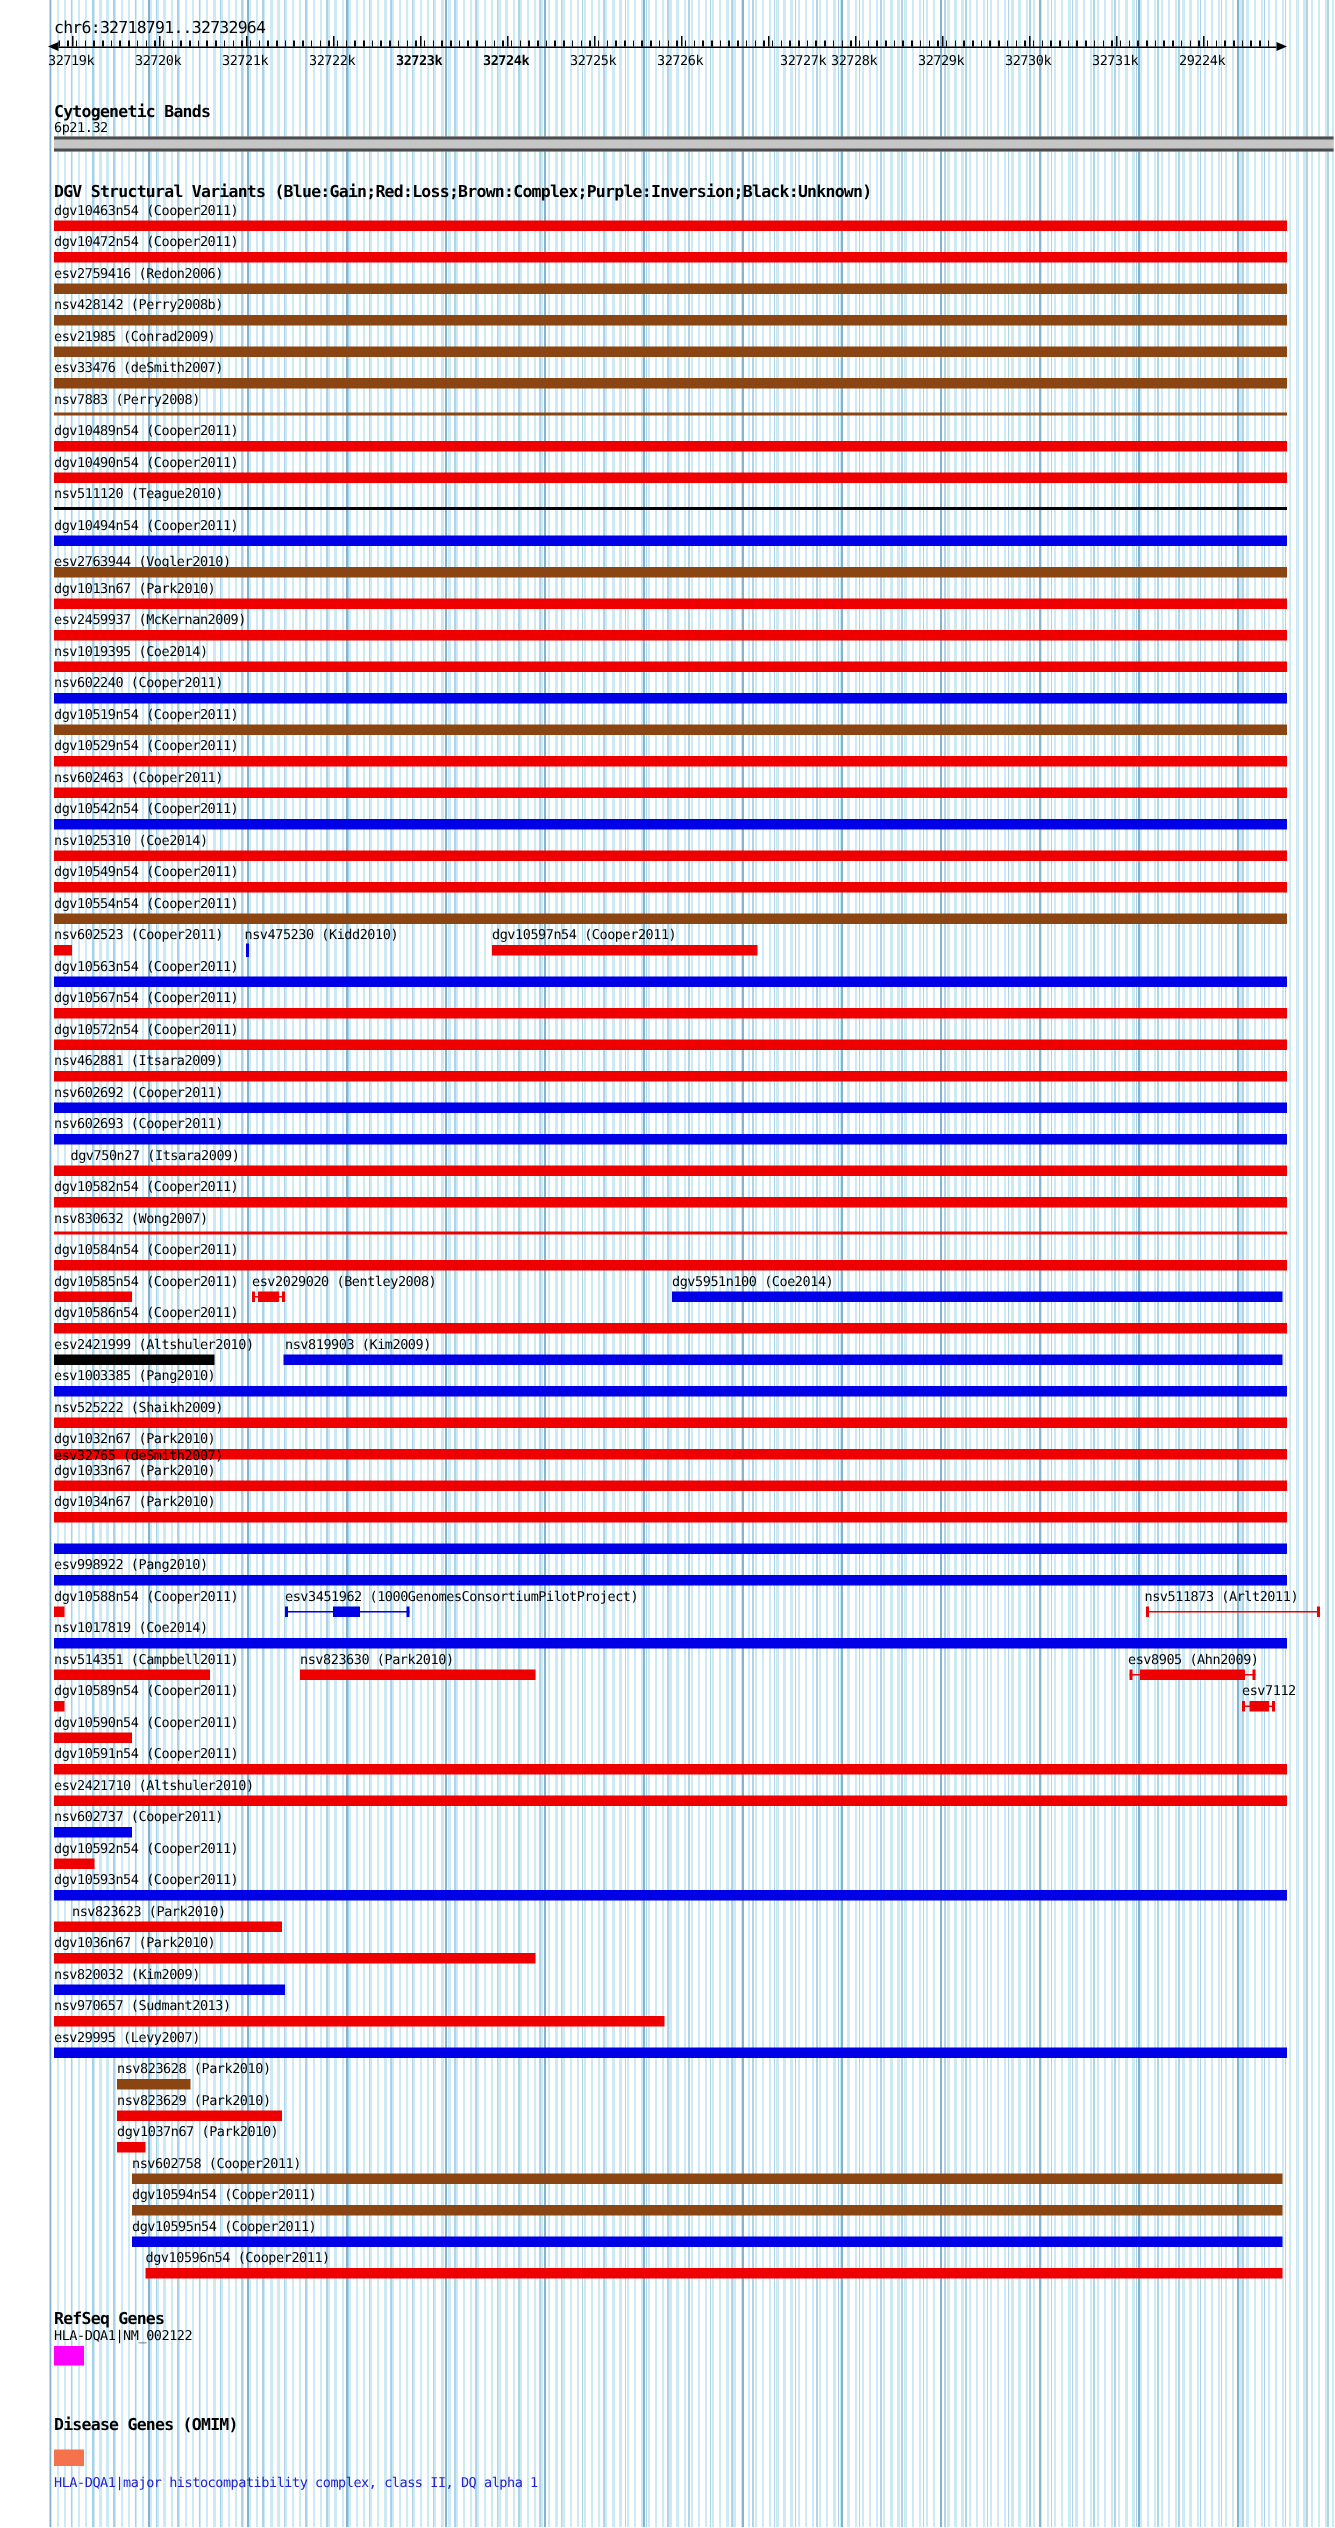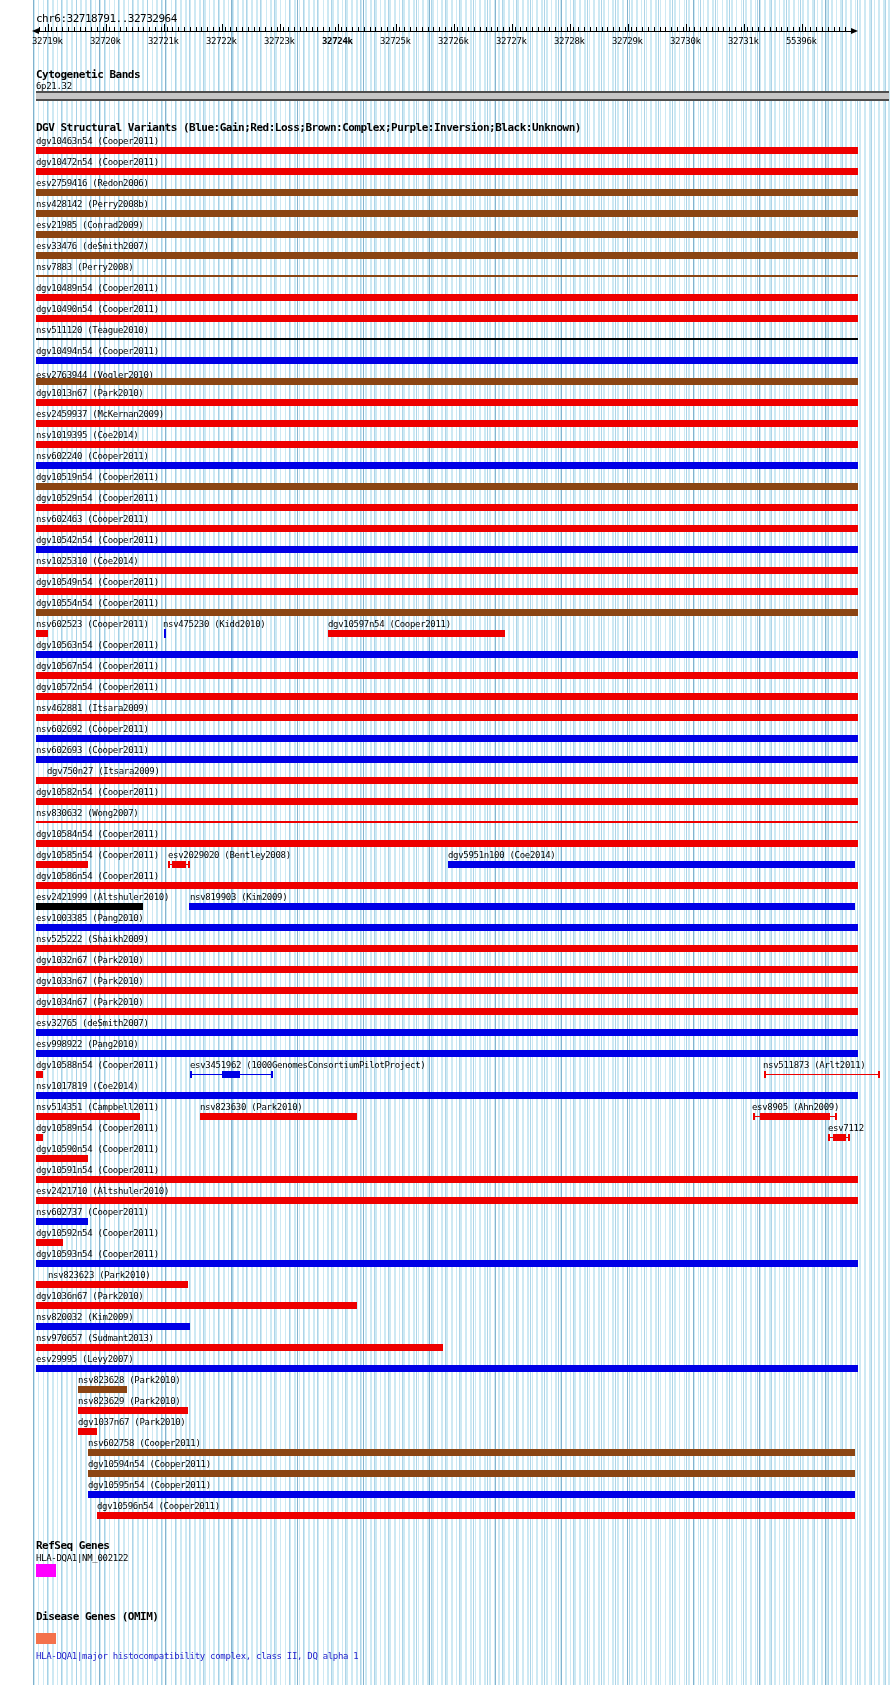--- a/index.html
+++ b/index.html
@@ -46,39 +46,39 @@
     <div id="ruler-ticks">
         <div class="majortick" style="left: 48px;"></div>
         <span class="txt" style="left: 32px; top: 36px;">32719k</span>
         <div class="majortick" style="left: 106px;"></div>
         <span class="txt" style="left: 90px; top: 36px;">32720k</span>
         <div class="majortick" style="left: 164px;"></div>
         <span class="txt" style="left: 148px; top: 36px;">32721k</span>
         <div class="majortick" style="left: 222px;"></div>
         <span class="txt" style="left: 206px; top: 36px;">32722k</span>
         <div class="majortick" style="left: 280px;"></div>
-        <span class="txt" style="left: 264px; top: 36px;">32723k</span>
+        <span class="txt" style="left: 264px; top: 36px; font-weight: bold;">32723k</span>
         <div class="majortick" style="left: 338px;"></div>
         <span class="txt" style="left: 322px; top: 36px; font-weight: bold;">32724k</span>
         <div class="majortick" style="left: 396px;"></div>
         <span class="txt" style="left: 380px; top: 36px;">32725k</span>
         <div class="majortick" style="left: 454px;"></div>
         <span class="txt" style="left: 438px; top: 36px;">32726k</span>
         <div class="majortick" style="left: 512px;"></div>
-        <span class="txt" style="left: 496px; top: 36px;">32727k</span>
+        <span class="txt" style="left: 520px; top: 36px;">32727k</span>
         <div class="majortick" style="left: 570px;"></div>
         <span class="txt" style="left: 554px; top: 36px;">32728k</span>
         <div class="majortick" style="left: 628px;"></div>
         <span class="txt" style="left: 612px; top: 36px;">32729k</span>
         <div class="majortick" style="left: 686px;"></div>
         <span class="txt" style="left: 670px; top: 36px;">32730k</span>
         <div class="majortick" style="left: 744px;"></div>
         <span class="txt" style="left: 728px; top: 36px;">32731k</span>
         <div class="majortick" style="left: 802px;"></div>
-        <span class="txt" style="left: 786px; top: 36px;">55396k</span>
+        <span class="txt" style="left: 786px; top: 36px;">29224k</span>
       </div>
   </div>
 
   <div>
     <span class="txt bold" style="left:36px;top:69px;">Cytogenetic Bands</span>
     <span class="txt" style="left:36px;top:81px;">6p21.32</span>
     <div class="cytoband-bar"></div>
   </div>
 
   <div>
@@ -176,21 +176,21 @@
         <span class="txt" style="left: 36px; top: 913px;">esv1003385 (Pang2010)</span>
         <div class="vbar" style="left: 36px; width: 822px; top: 924px; height: 7px; background: rgb(0, 0, 230);"></div>
         <span class="txt" style="left: 36px; top: 934px;">nsv525222 (Shaikh2009)</span>
         <div class="vbar" style="left: 36px; width: 822px; top: 945px; height: 7px; background: rgb(238, 0, 0);"></div>
         <span class="txt" style="left: 36px; top: 955px;">dgv1032n67 (Park2010)</span>
         <div class="vbar" style="left: 36px; width: 822px; top: 966px; height: 7px; background: rgb(238, 0, 0);"></div>
         <span class="txt" style="left: 36px; top: 976px;">dgv1033n67 (Park2010)</span>
         <div class="vbar" style="left: 36px; width: 822px; top: 987px; height: 7px; background: rgb(238, 0, 0);"></div>
         <span class="txt" style="left: 36px; top: 997px;">dgv1034n67 (Park2010)</span>
         <div class="vbar" style="left: 36px; width: 822px; top: 1008px; height: 7px; background: rgb(238, 0, 0);"></div>
-        <span class="txt" style="left: 36px; top: 1018px;">esv32765 (deSmith2007)</span>
+        <span class="txt" style="left: 36px; top: 966px;">esv32765 (deSmith2007)</span>
         <div class="vbar" style="left: 36px; width: 822px; top: 1029px; height: 7px; background: rgb(0, 0, 230);"></div>
         <span class="txt" style="left: 36px; top: 1039px;">esv998922 (Pang2010)</span>
         <div class="vbar" style="left: 36px; width: 822px; top: 1050px; height: 7px; background: rgb(0, 0, 230);"></div>
         <span class="txt" style="left: 36px; top: 1060px;">dgv10588n54 (Cooper2011)</span>
         <div class="vbar" style="left: 36px; width: 7px; top: 1071px; height: 7px; background: rgb(238, 0, 0);"></div>
         <span class="txt" style="left: 190px; top: 1060px;">esv3451962 (1000GenomesConsortiumPilotProject)</span>
         <div class="vrange" style="left: 190px; top: 1071px; width: 83px;">
           <div class="vline" style="background: rgb(0, 0, 230);"></div>
           <div class="vcap" style="left: 0px; background: rgb(0, 0, 230);"></div>
           <div class="vcap" style="right: 0px; background: rgb(0, 0, 230);"></div>

